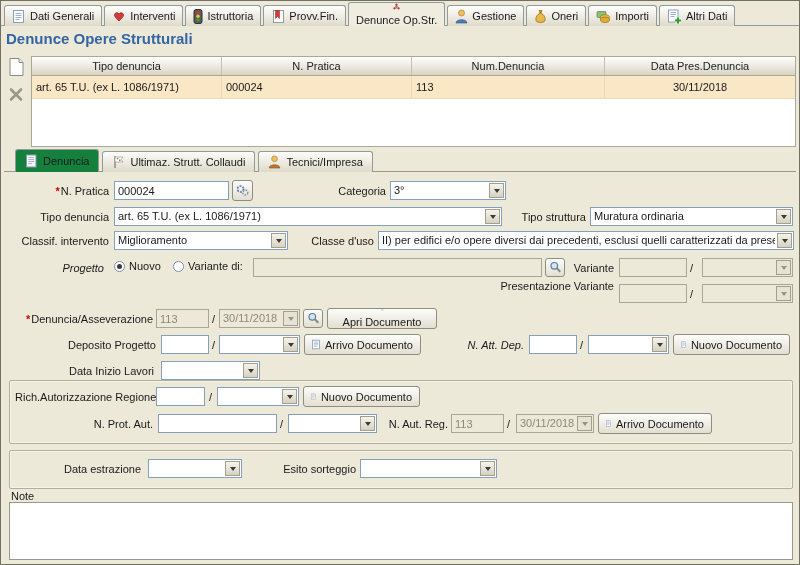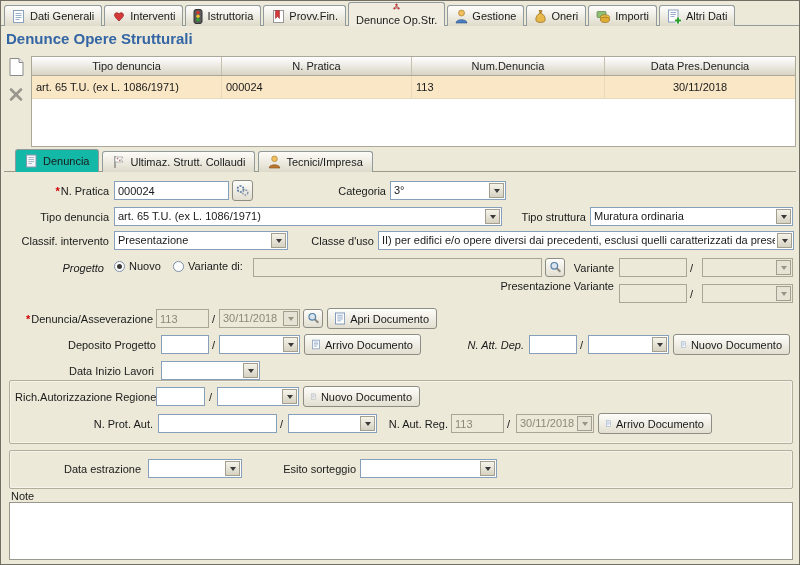--- a/index.html
+++ b/index.html
@@ -15,21 +15,21 @@
   .tool{position:absolute;width:22px;height:22px;display:flex;align-items:center;justify-content:center;cursor:pointer;}
   .rtable{position:absolute;left:30px;top:55px;width:765px;background:#fff;border:1px solid #ACA899;box-sizing:border-box;}
   .rhead{display:flex;height:18px;background:linear-gradient(#FFFFFF,#D8D4C4);border-bottom:1px solid #ACA899;}
   .rhead .hc{box-sizing:border-box;border-right:1px solid #C5C1B1;display:flex;align-items:center;justify-content:center;color:#222;}
   .rrow{display:flex;height:22px;background:#FAE7C6;border-bottom:1px solid #E6D9BC;cursor:pointer;}
   .rrow .rc{box-sizing:border-box;border-right:1px solid #E6D9BC;display:flex;align-items:center;padding:0 4px;overflow:hidden;white-space:nowrap;}
   .rfill{height:47px;background:#fff;}
   
   .stabbar{position:absolute;left:14px;top:149px;height:22px;display:flex;gap:3px;align-items:flex-end;z-index:3;}
   .stab{height:20px;display:flex;align-items:center;gap:5px;padding:0 9px;background:linear-gradient(#FDFCF8,#DEDACA);border:1px solid #919B9C;border-bottom:none;border-radius:3px 3px 0 0;white-space:nowrap;cursor:default;}
-  .stab.active{height:22px;background:#14b8a6;z-index:4;}
+  .stab.active{height:22px;background:#15803d;z-index:4;}
   .panelline{position:absolute;top:170px;left:3px;right:3px;border-top:1px solid #9d998a;z-index:2;}
   
   .lbl{position:absolute;height:14px;line-height:14px;text-align:right;white-space:nowrap;color:#1a1a1a;}
   .lbl.left{text-align:left;}
   .req{color:#CC0000;font-weight:bold;margin-right:1px;}
   .fld{position:absolute;height:19px;box-sizing:border-box;background:#fff;border:1px solid #86a0bc;font:11px "Liberation Sans",sans-serif;padding:1px 3px;color:#1a1a1a;}
   .fld.dis{background:#ECE9D8;border-color:#A9A695;color:#8b887a;}
   .cmb{position:absolute;height:19px;box-sizing:border-box;background:#fff;border:1px solid #86a0bc;overflow:hidden;cursor:default;}
   .cmb .val{position:absolute;left:3px;top:2px;right:18px;white-space:nowrap;overflow:hidden;}
   .cmb .arr{position:absolute;top:1px;right:1px;bottom:1px;width:15px;background:linear-gradient(#F6F3EA,#D6D2C2);border:1px solid #a39f8e;box-sizing:border-box;display:flex;align-items:center;justify-content:center;}
@@ -203,21 +203,21 @@
       <span class="arr"></span>
     </div>
   <div class="lbl" style="left:495px;top:209px;width:90px;">Tipo struttura</div>
   <div class="cmb" style="left:589px;top:206px;width:203px;">
       <span class="val">Muratura ordinaria</span>
       <span class="arr"></span>
     </div>
 
   <div class="lbl" style="left:0;top:233px;width:108px;">Classif. intervento</div>
   <div class="cmb" style="left:113px;top:230px;width:174px;">
-      <span class="val">Presentazione</span>
+      <span class="val">Miglioramento</span>
       <span class="arr"></span>
     </div>
   <div class="lbl" style="left:295px;top:233px;width:78px;">Classe d'uso</div>
   <div class="cmb" style="left:377px;top:230px;width:416px;">
       <span class="val">II) per edifici e/o opere diversi dai precedenti, esclusi quelli caratterizzati da prese...</span>
       <span class="arr"></span>
     </div>
 
   <div class="lbl" style="left:0;top:260px;width:103px;font-style:italic;">Progetto</div>
   <div class="radio-group" style="left:113px;top:259px;">
@@ -257,21 +257,21 @@
   <div class="cmb dis" style="left:218px;top:308px;width:81px;">
       <span class="val">30/11/2018</span>
       <span class="arr"></span>
     </div>
   <span class="btn sq" style="left:302px;top:308px;width:20px;height:19px;">
     <svg width="13" height="13" viewBox="0 0 13 13">
         <circle cx="5.3" cy="4.8" r="3.3" fill="#d8e4ee" stroke="#5580a8" stroke-width="1.2"></circle>
         <line x1="7.8" y1="7.2" x2="11.3" y2="10.8" stroke="#8a8a80" stroke-width="2"></line>
       </svg>
   </span>
-  <span class="btn" style="left:326px;top:307px;width:110px;">
+  <span class="btn" style="left:326px;top:307px;width:110px;flex-direction:column;">
     <svg width="11" height="13" viewBox="0 0 11 13">
         <rect x="0.5" y="0.5" width="10" height="12" fill="#fff" stroke="#7a93b5"></rect>
         <path d="M2.5 3h6M2.5 5h6M2.5 7h6M2.5 9h4" stroke="#8fa8c8"></path>
       </svg>
     <span>Apri Documento</span>
   </span>
 
   <div class="lbl" style="left:0;top:337px;width:155px;">Deposito Progetto</div>
   <input class="fld" style="left: 160px; top: 334px; width: 48px;">
   <div class="sep" style="left:211px;top:337px;">/</div>

